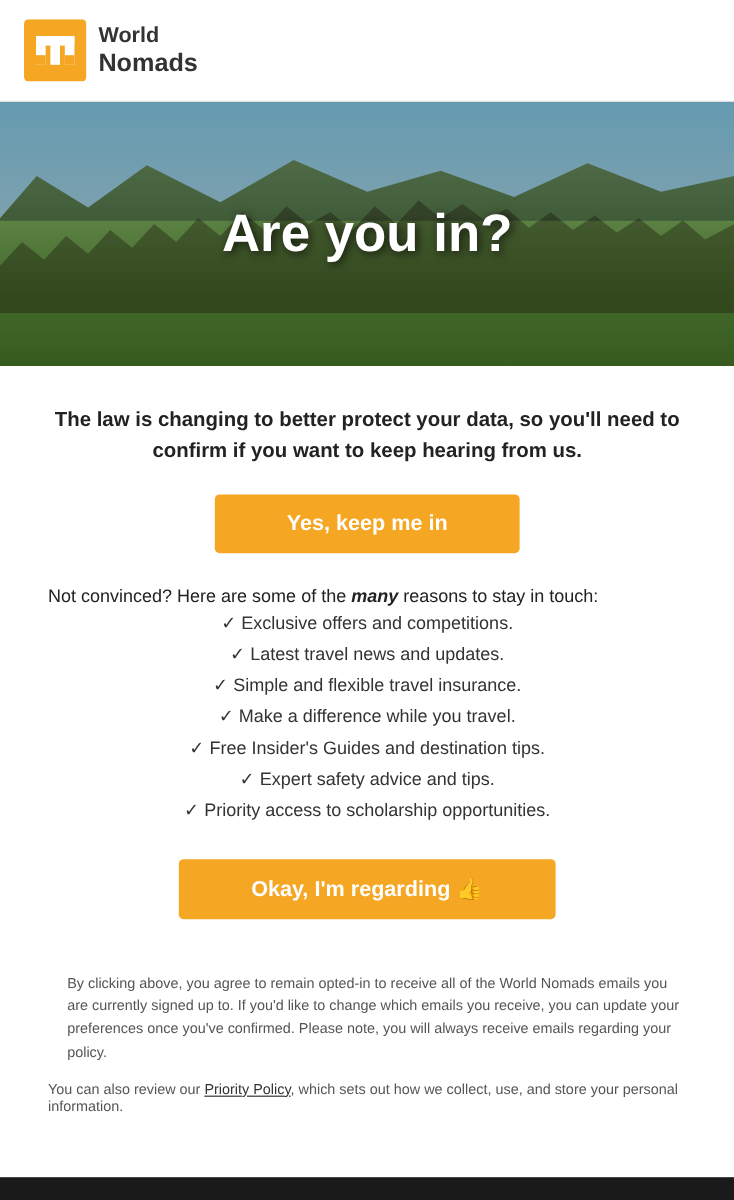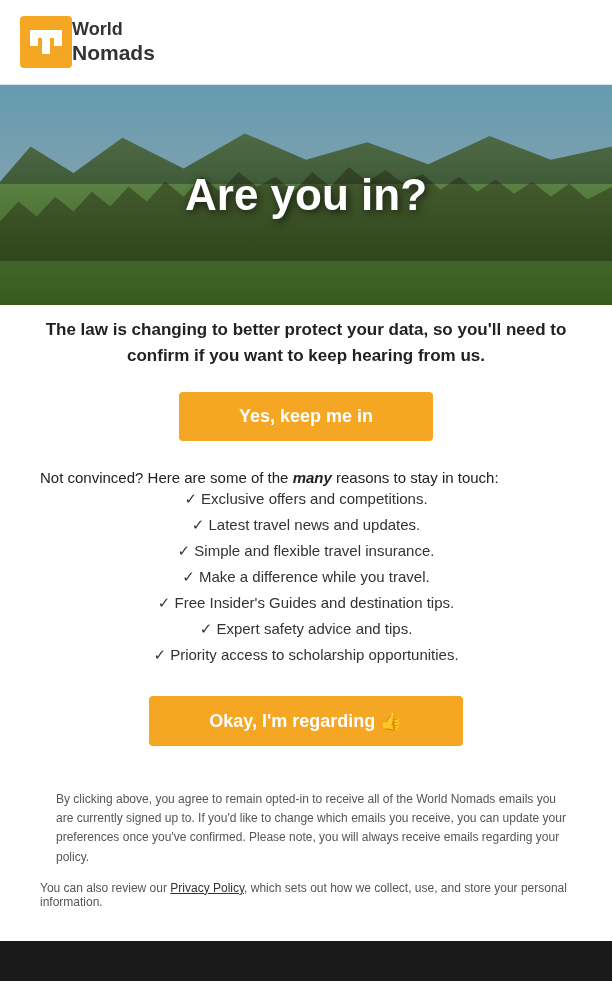--- a/index.html
+++ b/index.html
@@ -13,20 +13,21 @@
     .email-wrapper {
       width: 612px;
       background: #ffffff;
     }
     
     .header {
       padding: 16px 20px;
       border-bottom: 1px solid #e0e0e0;
       display: flex;
       align-items: center;
+      gap: 10px;
     }
     .logo-icon {
       width: 52px;
       height: 52px;
     }
     .logo-text {
       display: flex;
       flex-direction: column;
       line-height: 1.2;
     }
@@ -89,21 +90,21 @@
       transform: translate(-50%, -50%);
       color: #ffffff;
       font-size: 44px;
       font-weight: 900;
       text-align: center;
       text-shadow: 2px 2px 8px rgba(0,0,0,0.7);
       white-space: nowrap;
     }
     
     .content {
-      padding: 12px 40px;
+      padding: 32px 40px;
       text-align: center;
     }
     .headline {
       font-size: 17px;
       font-weight: bold;
       color: #222;
       line-height: 1.5;
       margin-bottom: 24px;
     }
     .btn-orange {
@@ -217,21 +218,21 @@
         <li>✓ Free Insider's Guides and destination tips.</li>
         <li>✓ Expert safety advice and tips.</li>
         <li>✓ Priority access to scholarship opportunities.</li>
       </ul>
 
     <button class="btn-orange">Okay, I'm regarding 👍</button>
 
     <p class="disclaimer">By clicking above, you agree to remain opted-in to receive all of the World Nomads emails you are currently signed up to. If you'd like to change which emails you receive, you can update your preferences once you've confirmed. Please note, you will always receive emails regarding your policy.</p>
 
     <p class="privacy-line">
-      <span>You can also review our </span><a href="#" class="privacy-link">Privacy Policy</a><span>, which sets out how we collect, use, and store your personal information.</span>
+      <span>You can also review our </span><a href="#" class="privacy-link">Priority Policy</a><span>, which sets out how we collect, use, and store your personal information.</span>
     </p>
   </div>
 
   <div class="footer-dark">
     
   </div>
 
 </div>
 
 </body></html>

